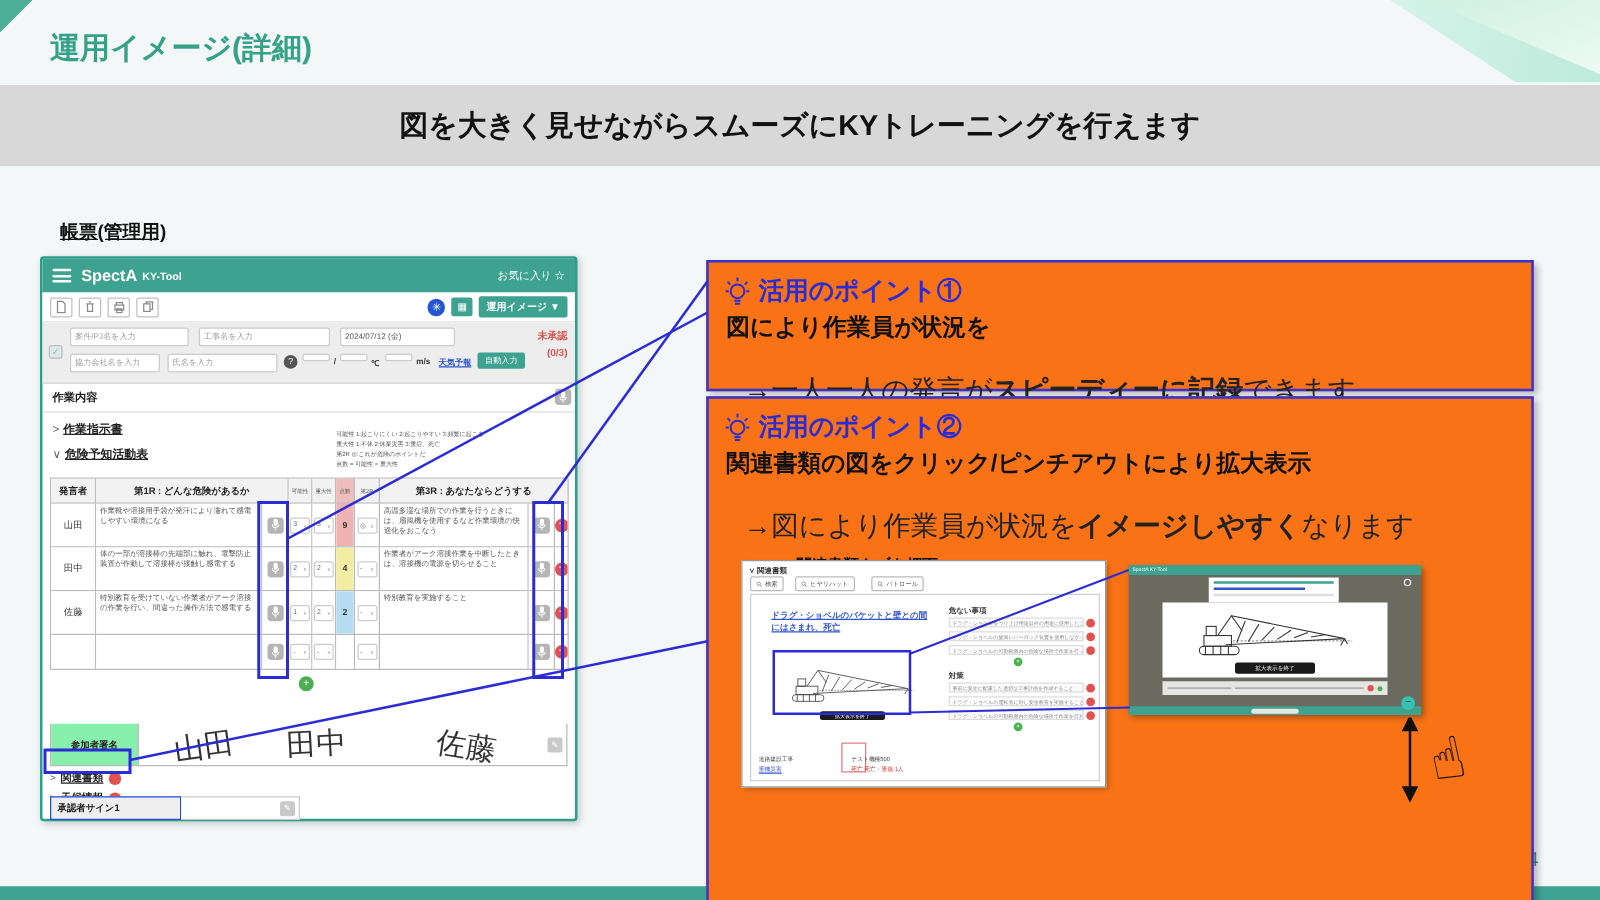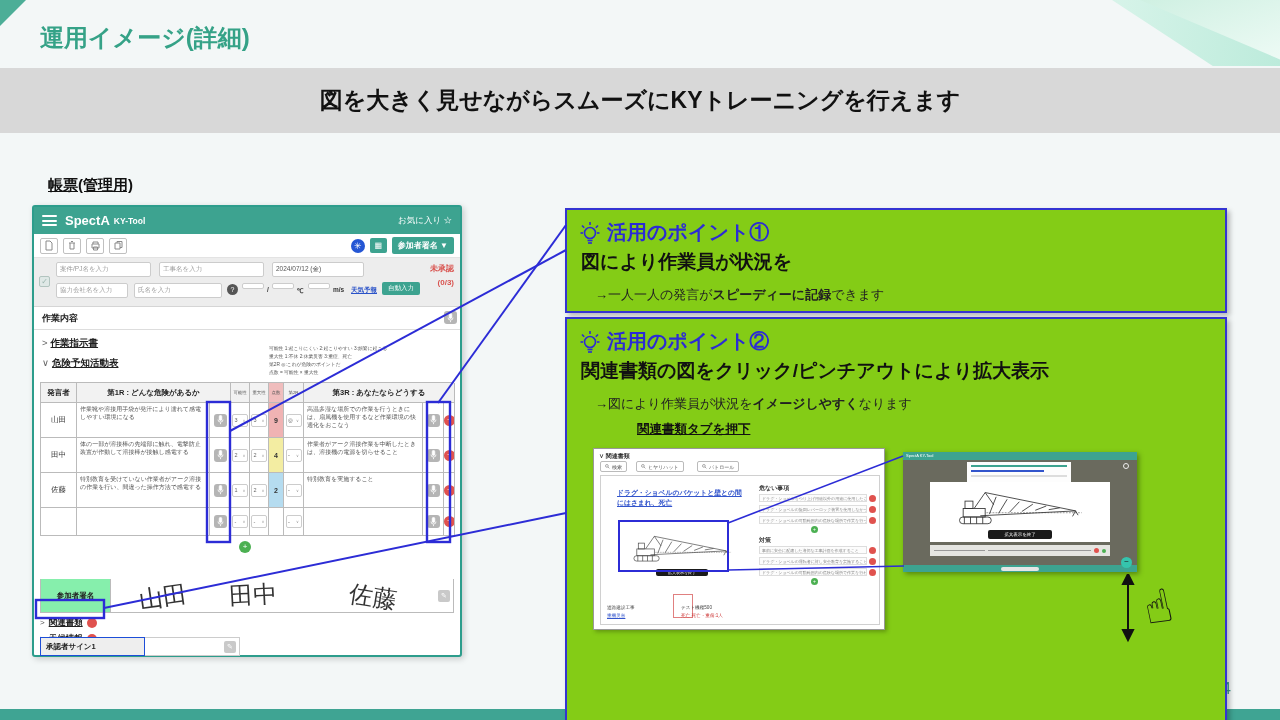--- a/index.html
+++ b/index.html
@@ -72,27 +72,27 @@
   .sig{position:absolute;font-family:"DejaVu Serif",serif;font-size:24px;color:#1c1c1c;opacity:.9;}
   .editbtn{width:12px;height:12px;background:#c9c9c9;border-radius:2px;color:#fff;font-size:7px;display:flex;align-items:center;justify-content:center;align-self:center;margin:0 3px;flex:none;}
   .link-row{left:6px;top:408px;height:15px;display:flex;align-items:center;gap:4px;}
   .link-row .lk{font-size:8.5px;font-weight:bold;color:#222;text-decoration:underline;}
   .link-row .chev{font-size:8px;color:#555;}
   #approver-row{left:6px;top:430px;width:414px;height:19px;display:flex;}
   #approver-row .lbl{width:105px;background:#eee;border:1px solid #1d4ed8;font-size:7.5px;font-weight:bold;color:#222;display:flex;align-items:center;padding:0 5px;}
   #approver-row .box{width:95px;border:1px solid #ccc;border-left:none;background:#fff;display:flex;justify-content:flex-end;align-items:center;}
 
   
-  .callout{background:#84cc16;border:2.5px solid #3434d2;box-shadow:3px 3px 5px rgba(0,0,0,.25);z-index:2;}
+  .callout{background:#f97316;border:2.5px solid #3434d2;box-shadow:3px 3px 5px rgba(0,0,0,.25);z-index:2;}
   #co1{left:565px;top:208px;width:662px;height:105px;}
   #co2{left:565px;top:317px;width:662px;height:442px;}
   .co-title{display:flex;align-items:center;gap:6px;margin:9px 0 0 12px;}
   .co-title .t{font-size:20px;font-weight:bold;color:#2b2bd5;}
   .co-head{margin:3px 0 0 14px;font-size:19px;font-weight:bold;color:#111;}
-  .co-arrow{margin:11px 0 0 28px;font-size:13px;color:#222;}
+  .co-arrow{margin:22px 0 0 28px;font-size:22px;color:#222;}
   .co-arrow b{font-weight:bold;}
   #tab-label{margin:8px 0 0 70px;font-size:12.5px;font-weight:bold;color:#111;text-decoration:underline;}
 
   
   #rel-panel{left:593px;top:448px;width:292px;height:182px;background:#fff;border:1px solid #999;box-shadow:2px 2px 4px rgba(0,0,0,.25);z-index:3;font-size:5px;}
   #rel-panel .hdr{position:absolute;left:5px;top:3px;font-size:6px;color:#333;font-weight:bold;}
   .spill{position:absolute;border:1px solid #bbb;border-radius:2px;background:#fff;font-size:5px;color:#555;padding:1.5px 4px;display:flex;align-items:center;gap:2px;}
   .mag{width:5px;height:5px;flex:none;}
   #rel-card{position:absolute;left:6px;top:26px;width:280px;height:150px;border:1px solid #d0d0d0;background:#fff;}
   #rel-link{position:absolute;left:16px;top:12px;width:125px;font-size:6.8px;font-weight:bold;color:#3355cc;text-decoration:underline;line-height:1.5;}
@@ -170,21 +170,21 @@
             <path d="M3 4 v-2 h5 v2 M2 4 h7 v4 h-7 z M3.5 7 h4 v3 h-4 z"></path>
           </svg>
         </span>
       <span class="tbtn">
           <svg width="11" height="11">
             <path d="M2 3 h5 v6 h-5 z M4 3 v-1.5 h5 v6 h-2"></path>
           </svg>
         </span>
       <span class="globe">✳</span>
       <span class="grid-btn">▦</span>
-      <span class="user-btn">参加者署名 ▼</span>
+      <span class="user-btn">運用イメージ ▼</span>
     </div>
     <div class="abs" id="app-form">
       <span class="abs chk">✓</span>
       <span class="inp" style="left:22px;top:4px;width:95px;">案件/PJ名を入力</span>
       <span class="inp" style="left:125px;top:4px;width:105px;">工事名を入力</span>
       <span class="inp dark" style="left:238px;top:4px;width:92px;">2024/07/12 (金)</span>
       <span class="inp" style="left:22px;top:25px;width:72px;">協力会社名を入力</span>
       <span class="inp" style="left:100px;top:25px;width:88px;">氏名を入力</span>
       <span class="abs qmark">?</span>
       <span class="inp" style="left:208px;top:25px;width:22px;"></span>

